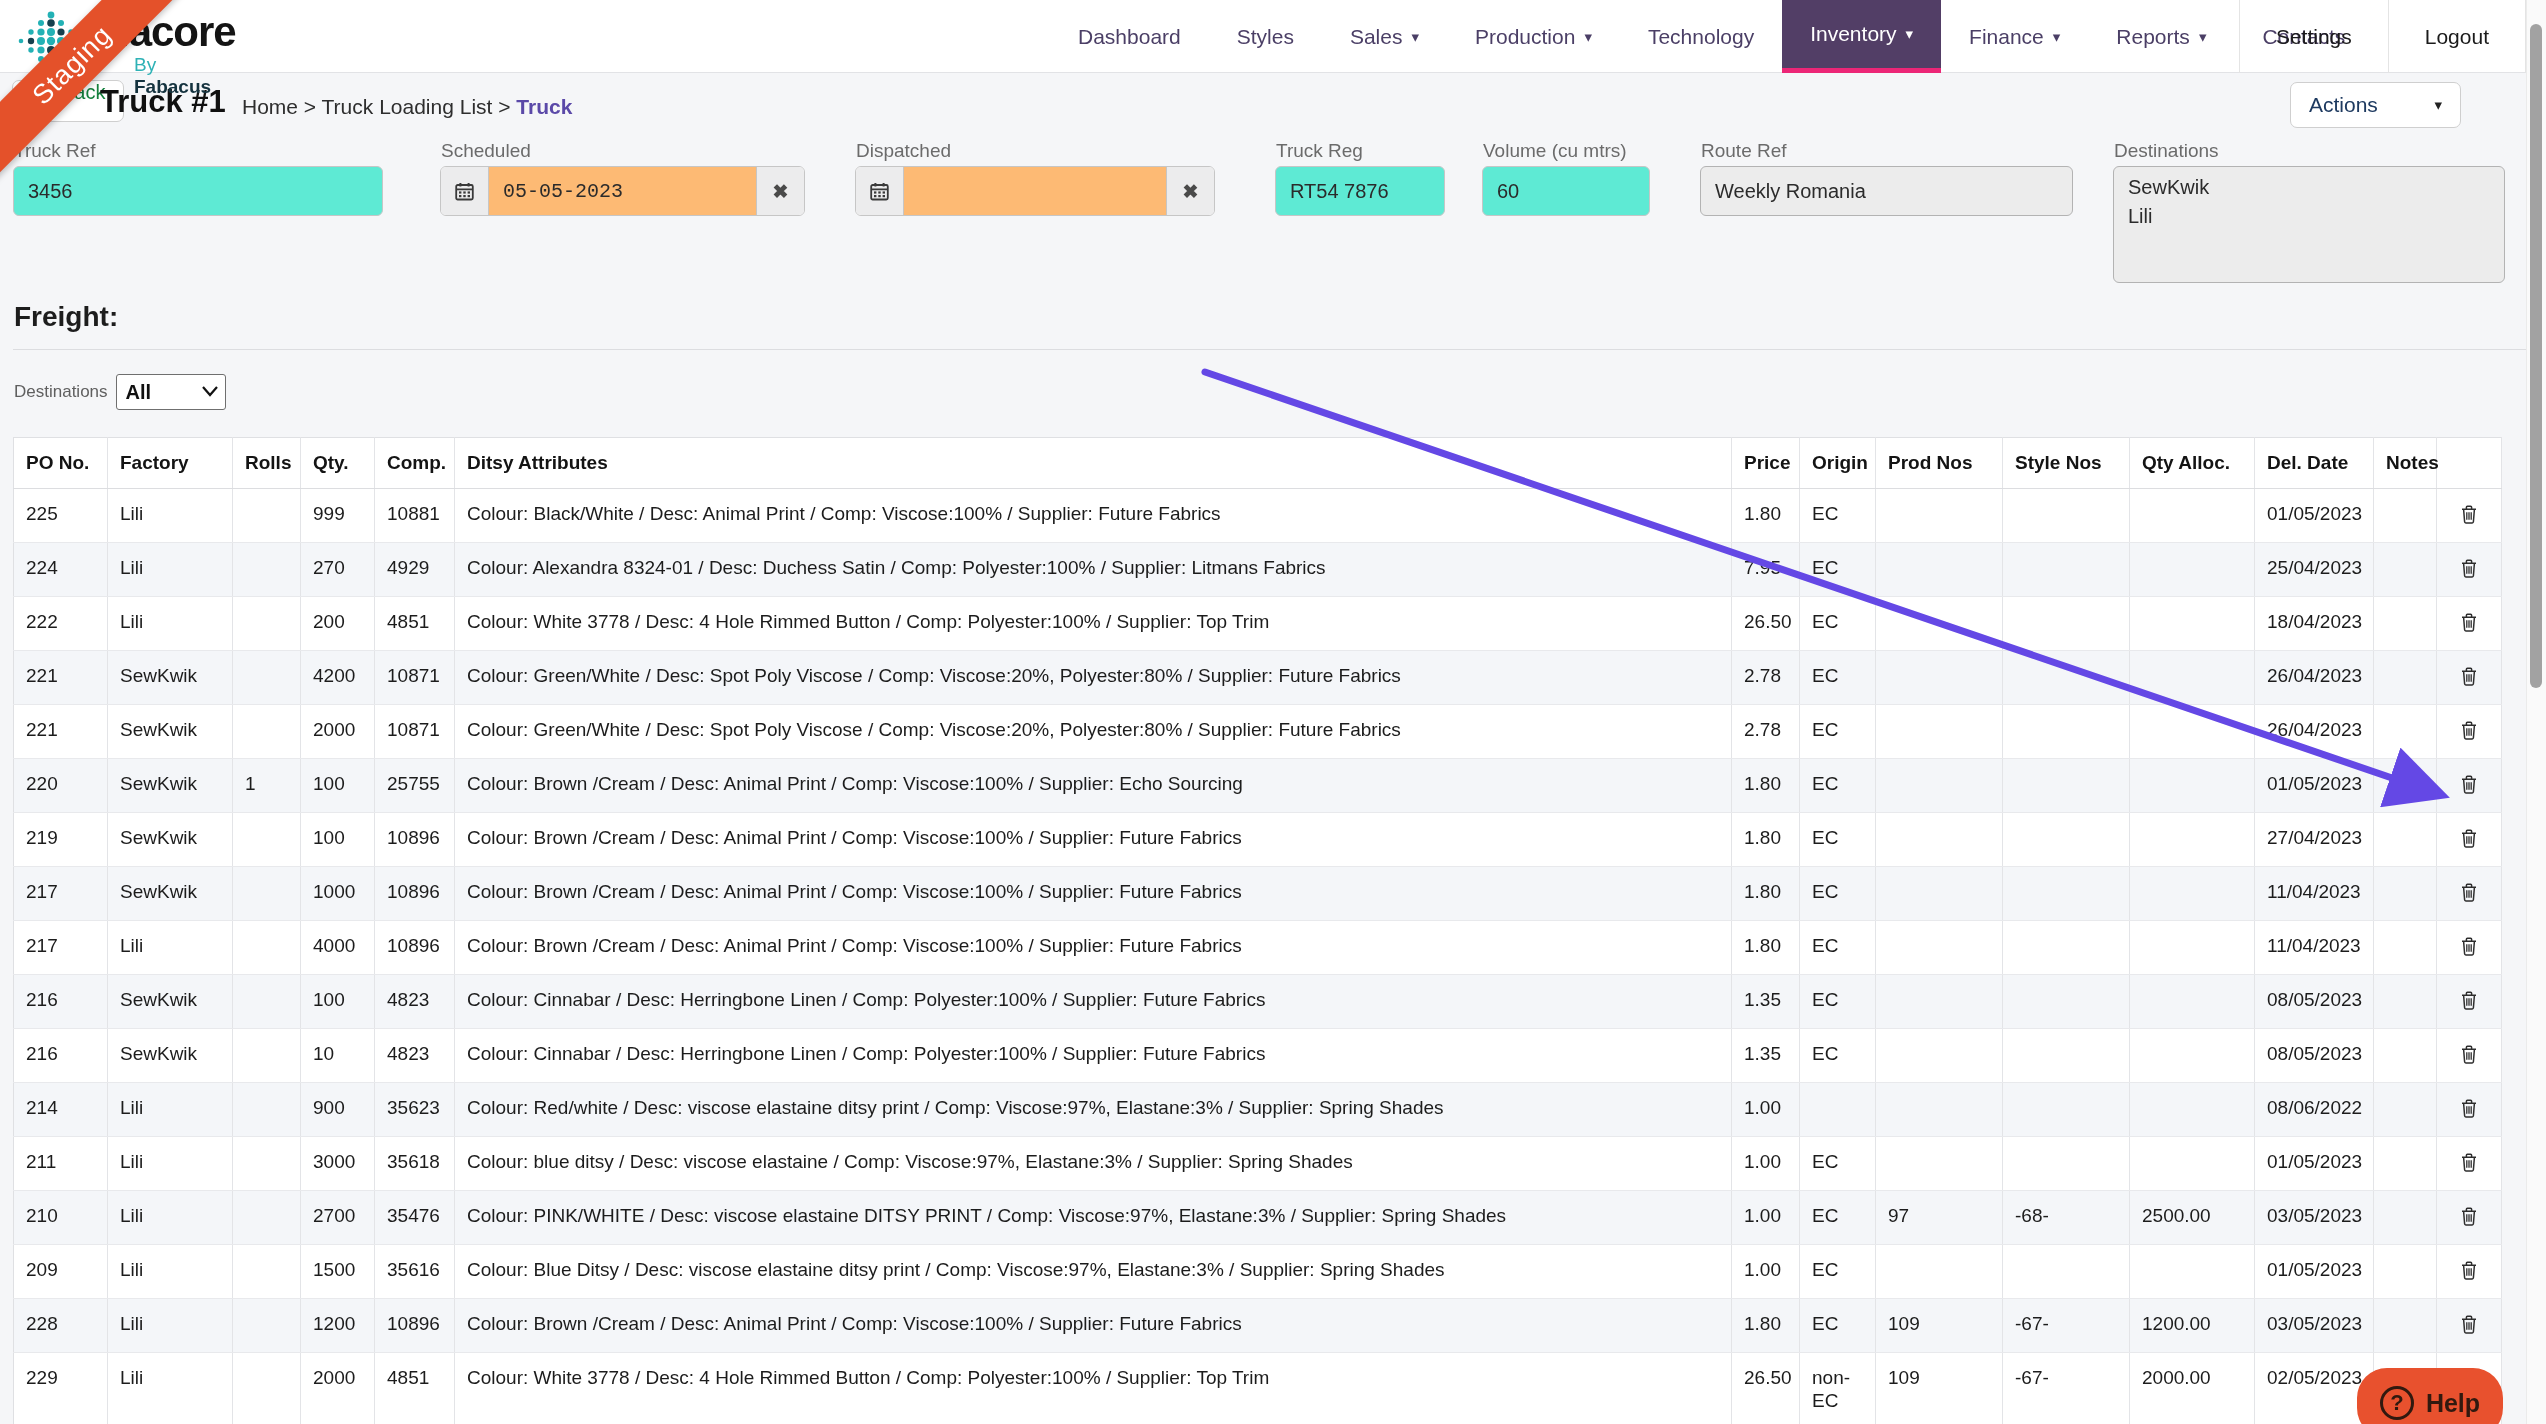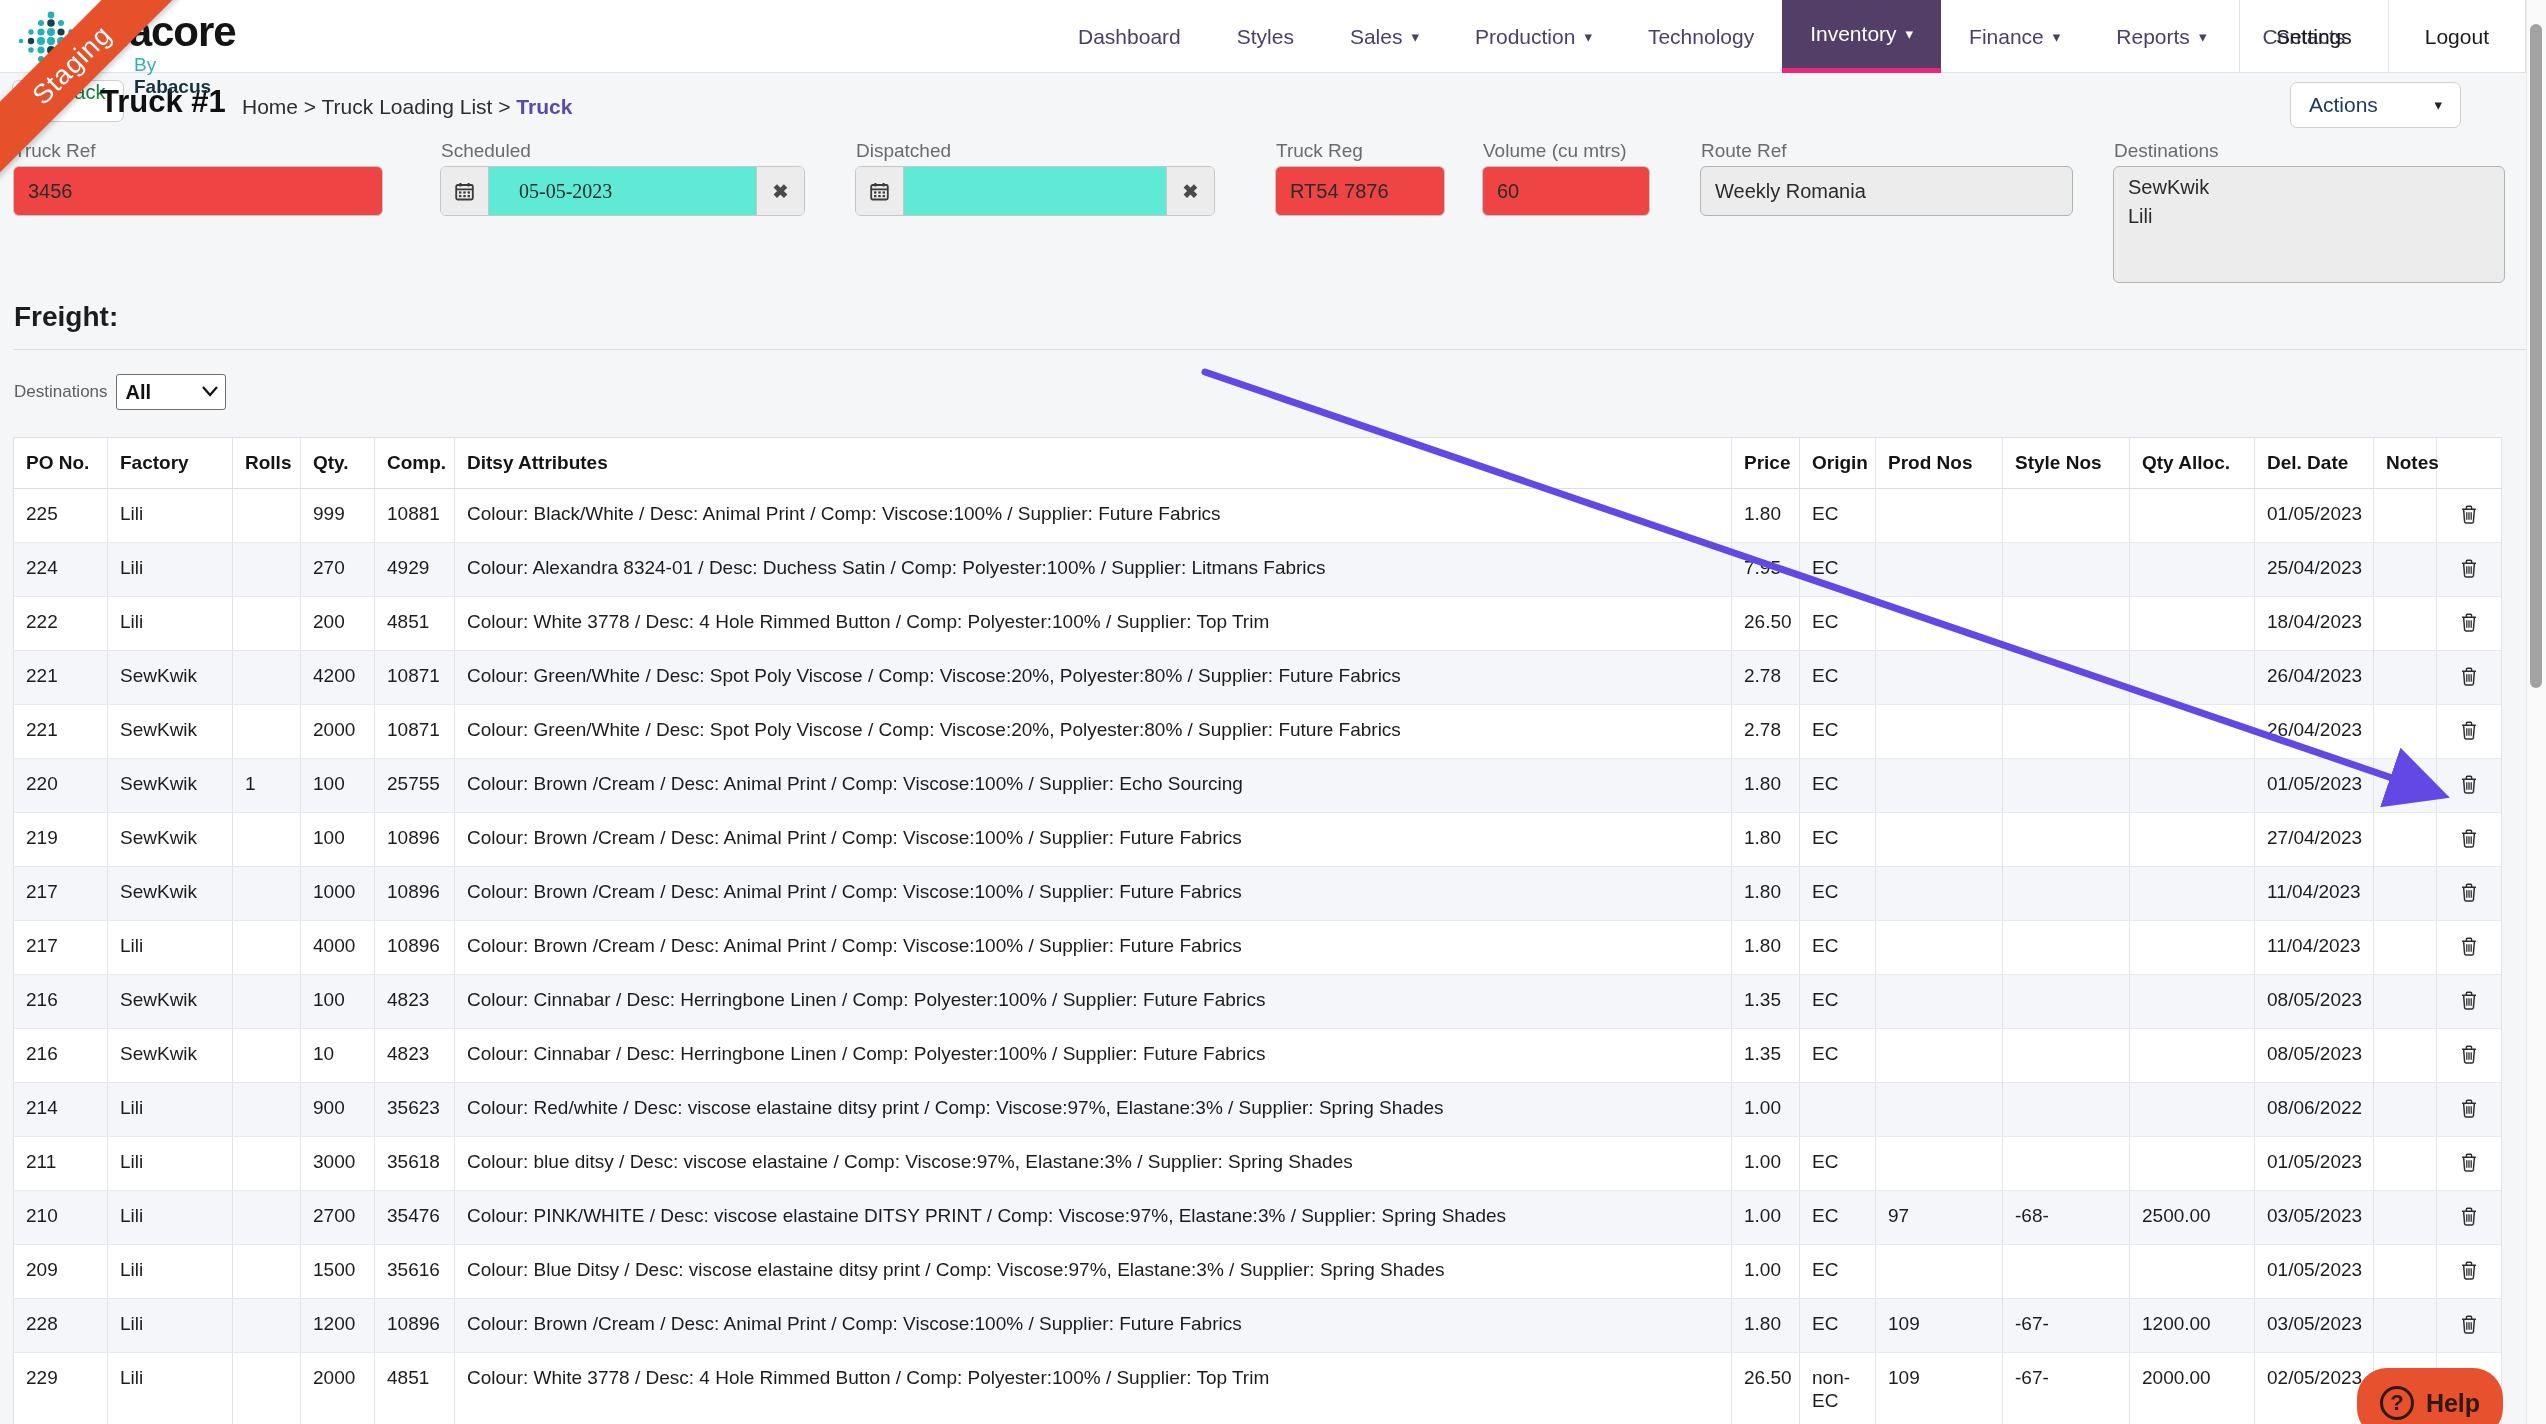--- a/index.html
+++ b/index.html
@@ -36,28 +36,28 @@
   .page-title { position:absolute; left:100px; top:84px; font-size:31px; font-weight:800; color:#101010; }
   .breadcrumb { position:absolute; left:242px; top:95px; font-size:21px; color:#2e2e2e; }
   .breadcrumb .current { color:#5b49a8; font-weight:700; }
   .actions-btn { position:absolute; left:2290px; top:82px; width:171px; height:46px; background:#ffffff;
                  border:1px solid #cfcfcf; border-radius:7px; font-size:21px; color:#1e3a60; cursor:pointer;
                  display:flex; align-items:center; justify-content:space-between; padding:0 18px; font-family:inherit; }
   .actions-btn .caret { color:#222; font-size:15px; }
 
   
   .f-label { position:absolute; font-size:19px; color:#6b6b6b; }
-  .f-input { position:absolute; height:50px; background:#ef4444; border:1px solid #c6c6c6; border-radius:6px;
+  .f-input { position:absolute; height:50px; background:#5eead4; border:1px solid #c6c6c6; border-radius:6px;
              font-size:20px; color:#2b2b2b; padding:0 14px; font-family:inherit; }
   .f-group { position:absolute; height:50px; display:flex; border:1px solid #c6c6c6; border-radius:6px;
              background:#ffffff; overflow:hidden; }
   .f-addon { width:48px; background:#ececed; display:flex; align-items:center; justify-content:center; flex:0 0 48px; cursor:pointer; }
   .f-addon.left { border-right:1px solid #c6c6c6; }
   .f-addon.right { border-left:1px solid #c6c6c6; font-size:19px; color:#4a4a4a; font-weight:700; }
-  .f-group input { border:none; outline:none; flex:1; font-size:20px; color:#2b2b2b; padding:0 30px; min-width:0; font-family:Liberation Serif, serif; background:#5eead4; }
+  .f-group input { border:none; outline:none; flex:1; font-size:20px; color:#2b2b2b; padding:0 14px; min-width:0; font-family:Liberation Mono, monospace; background:#fdba74; }
   .f-disabled { background:#ececec !important; border-color:#b3b3b3 !important; color:#2b2b2b; display:flex; align-items:center; }
   .dest-box { position:absolute; background:#ececec; border:1px solid #b3b3b3; border-radius:6px;
               font-size:20px; color:#2b2b2b; padding:6px 14px; line-height:29px; }
 
   
   .freight-heading { position:absolute; left:14px; top:301px; font-size:28px; color:#1d1d1d; }
   .freight-rule { position:absolute; left:13px; top:349px; width:2520px; height:1px; background:#dcdde0; }
   .annotation { position:absolute; left:890px; top:334px; font-size:24px; color:#6448e5; }
   .arrow-overlay { position:absolute; left:0; top:0; width:2546px; height:1424px; pointer-events:none; z-index:15; }
   .filter-row { position:absolute; left:14px; top:374px; display:flex; align-items:center; gap:8px; }

